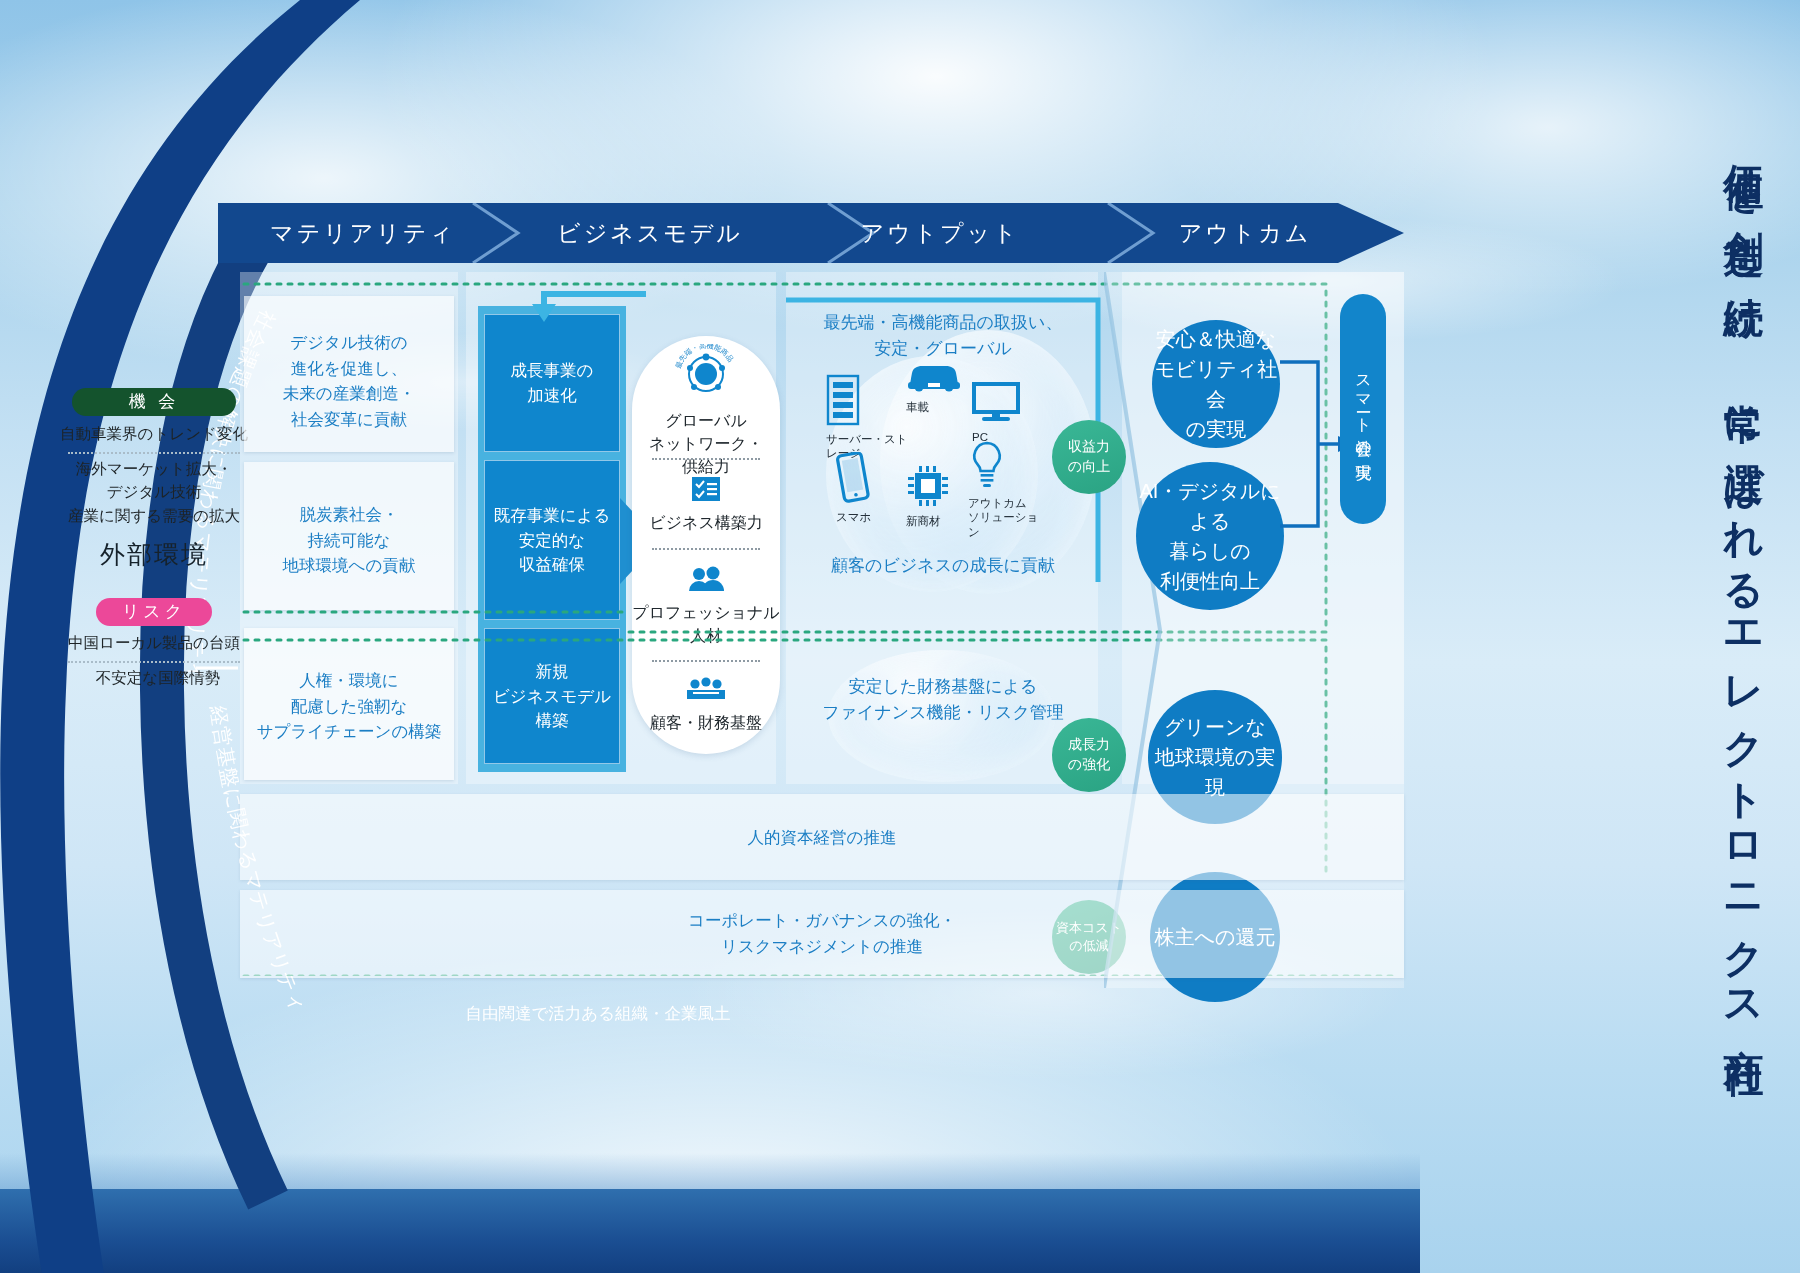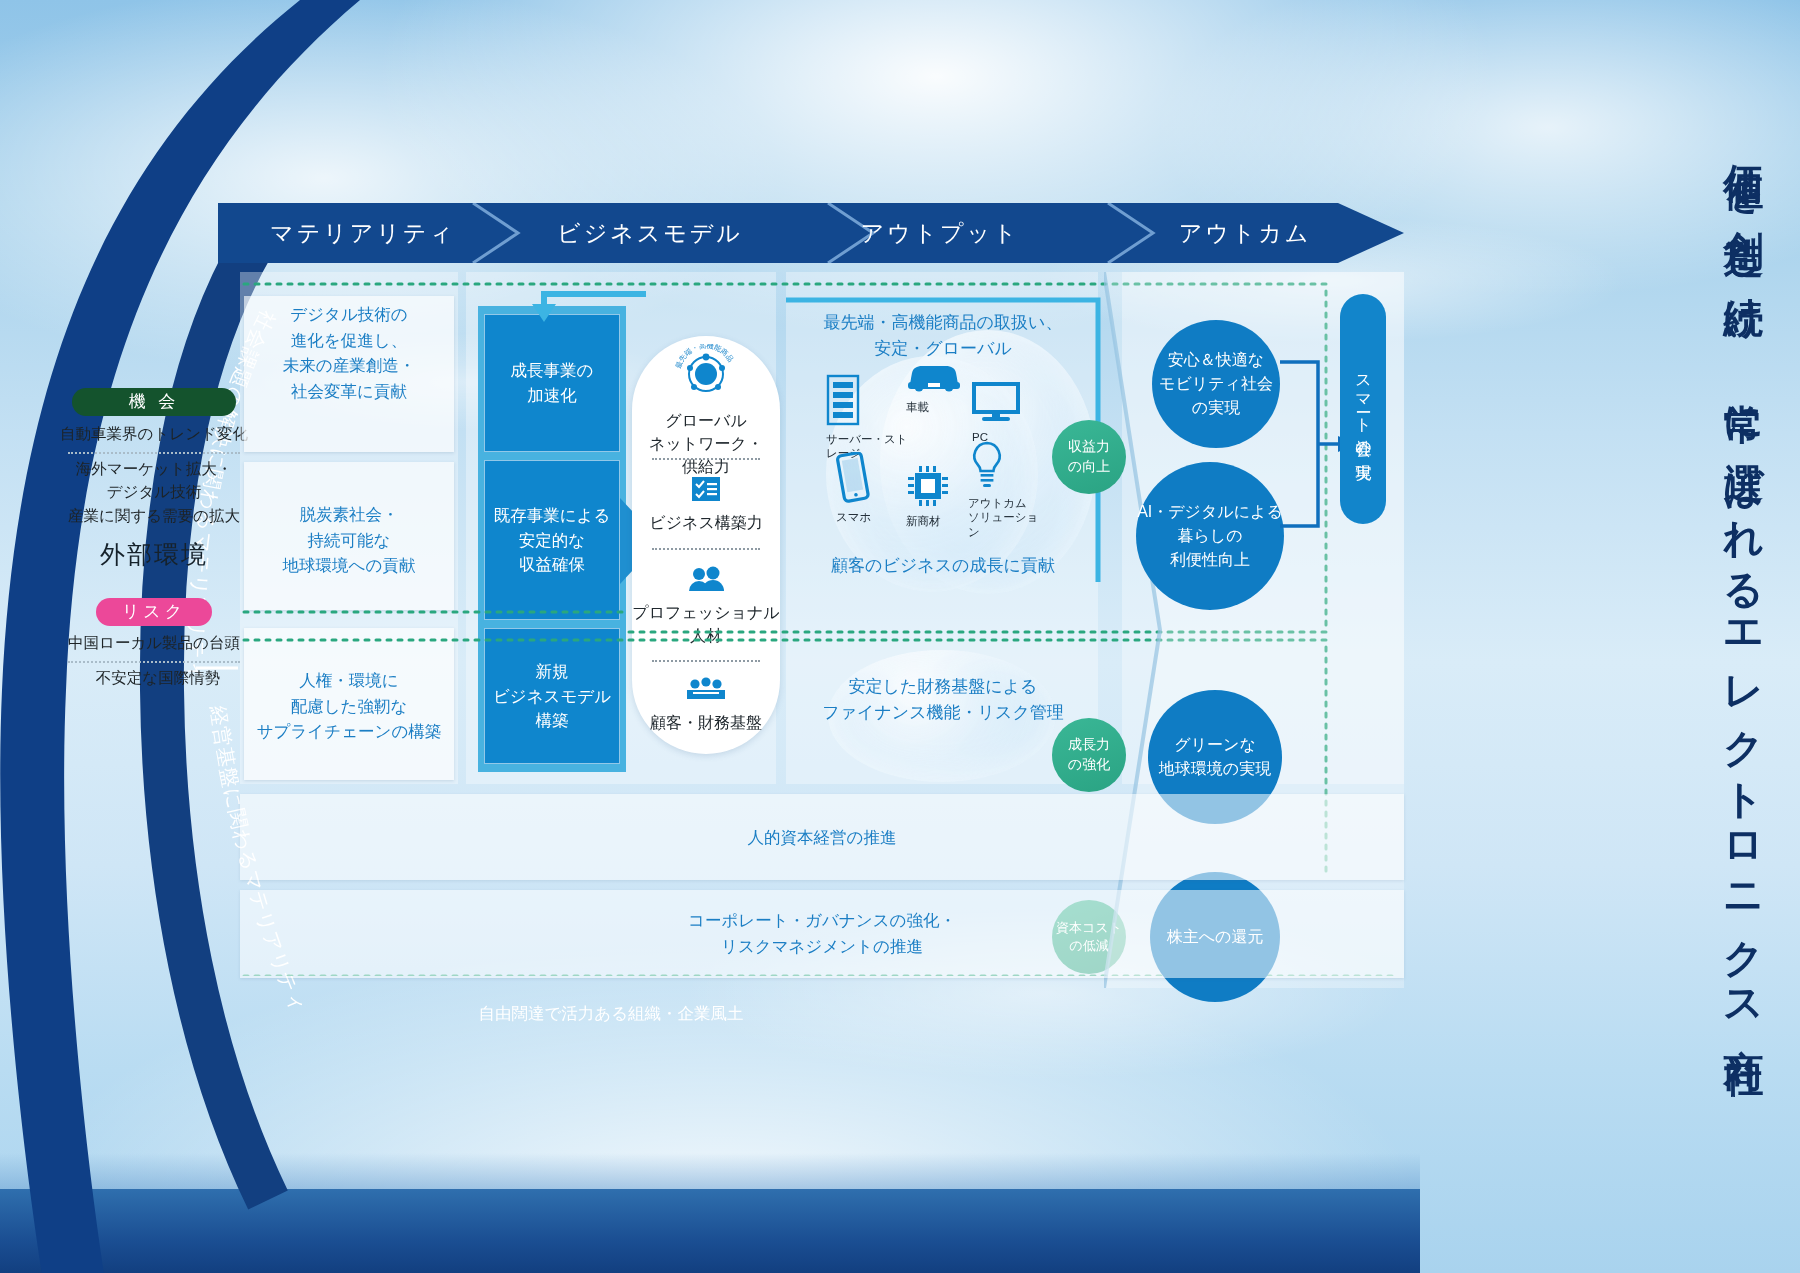--- a/index.html
+++ b/index.html
@@ -101,21 +101,21 @@
     background:radial-gradient(circle at 38% 30%, rgba(255,255,255,.92) 0%, rgba(224,240,251,.80) 45%, rgba(196,226,246,.72) 100%);
     box-shadow:inset 0 0 40px rgba(255,255,255,.75);
   }
   .ico{position:absolute;}
   .ico .cap{display:block;color:#24303a;font-size:11.5px;line-height:1.25;margin-top:2px;}
 
   
   .ocirc{
     position:absolute;border-radius:50%;background:#0f7cc4;color:#fff;
     display:flex;align-items:center;justify-content:center;text-align:center;
-    font-size:16px;line-height:1.5;
+    font-size:20px;line-height:1.5;
   }
   .gbadge{
     position:absolute;border-radius:50%;
     background:linear-gradient(160deg,#3ab796 0%,#2aa383 100%);
     color:#fff;display:flex;align-items:center;justify-content:center;
     text-align:center;font-size:14px;line-height:1.4;
   }
   .smart-bar{
     position:absolute;background:#1285cb;border-radius:26px;
     color:#fff;display:flex;align-items:center;justify-content:center;
@@ -194,21 +194,21 @@
 <div class="legend-txt" style="left:50px;top:631px;width:208px;">中国ローカル製品の台頭</div>
 <div class="dotrule" style="left:68px;top:661px;width:172px;"></div>
 <div class="legend-txt" style="left:54px;top:666px;width:208px;">不安定な国際情勢</div>
 
 <div class="col-bg" style="left:240px;top:272px;width:218px;height:512px;"></div>
 <div class="col-bg" style="left:466px;top:272px;width:310px;height:512px;"></div>
 <div class="col-bg" style="left:786px;top:272px;width:312px;height:512px;"></div>
 <div class="col-bg" style="left:1122px;top:272px;width:282px;height:512px;"></div>
 
 <div class="panel" style="left:244px;top:296px;width:210px;height:156px;"></div>
-<div class="panel-txt" style="left:244px;top:302px;width:210px;white-space:pre-line;text-align:center;">デジタル技術の
+<div class="panel-txt" style="left:244px;top:330px;width:210px;white-space:pre-line;text-align:center;">デジタル技術の
 進化を促進し、
 未来の産業創造・
 社会変革に貢献</div>
 
 <div class="panel" style="left:244px;top:462px;width:210px;height:148px;"></div>
 <div class="panel-txt" style="left:244px;top:502px;width:210px;white-space:pre-line;">脱炭素社会・
 持続可能な
 地球環境への貢献</div>
 
 <div class="panel" style="left:244px;top:628px;width:210px;height:152px;"></div>
@@ -427,15 +427,15 @@
   <span>スマート社会の実現</span>
 </div>
 
 <div class="row-panel" style="left:240px;top:794px;width:1164px;height:86px;"></div>
 <div class="row-txt" style="left:240px;top:825px;width:1164px;">人的資本経営の推進</div>
 
 <div class="row-panel" style="left:240px;top:890px;width:1164px;height:88px;"></div>
 <div class="row-txt" style="left:240px;top:908px;width:1164px;white-space:pre-line;">コーポレート・ガバナンスの強化・
 リスクマネジメントの推進</div>
 
-<div class="band-txt" style="left:16px;top:1003px;width:1190px;">自由闊達で活力ある組織・企業風土</div>
+<div class="band-txt" style="left:3px;top:1003px;width:1190px;">自由闊達で活力ある組織・企業風土</div>
 
 <div class="vtitle">価値を創造し続け、常に選ばれるエレクトロニクス商社</div>
 
 </body></html>

